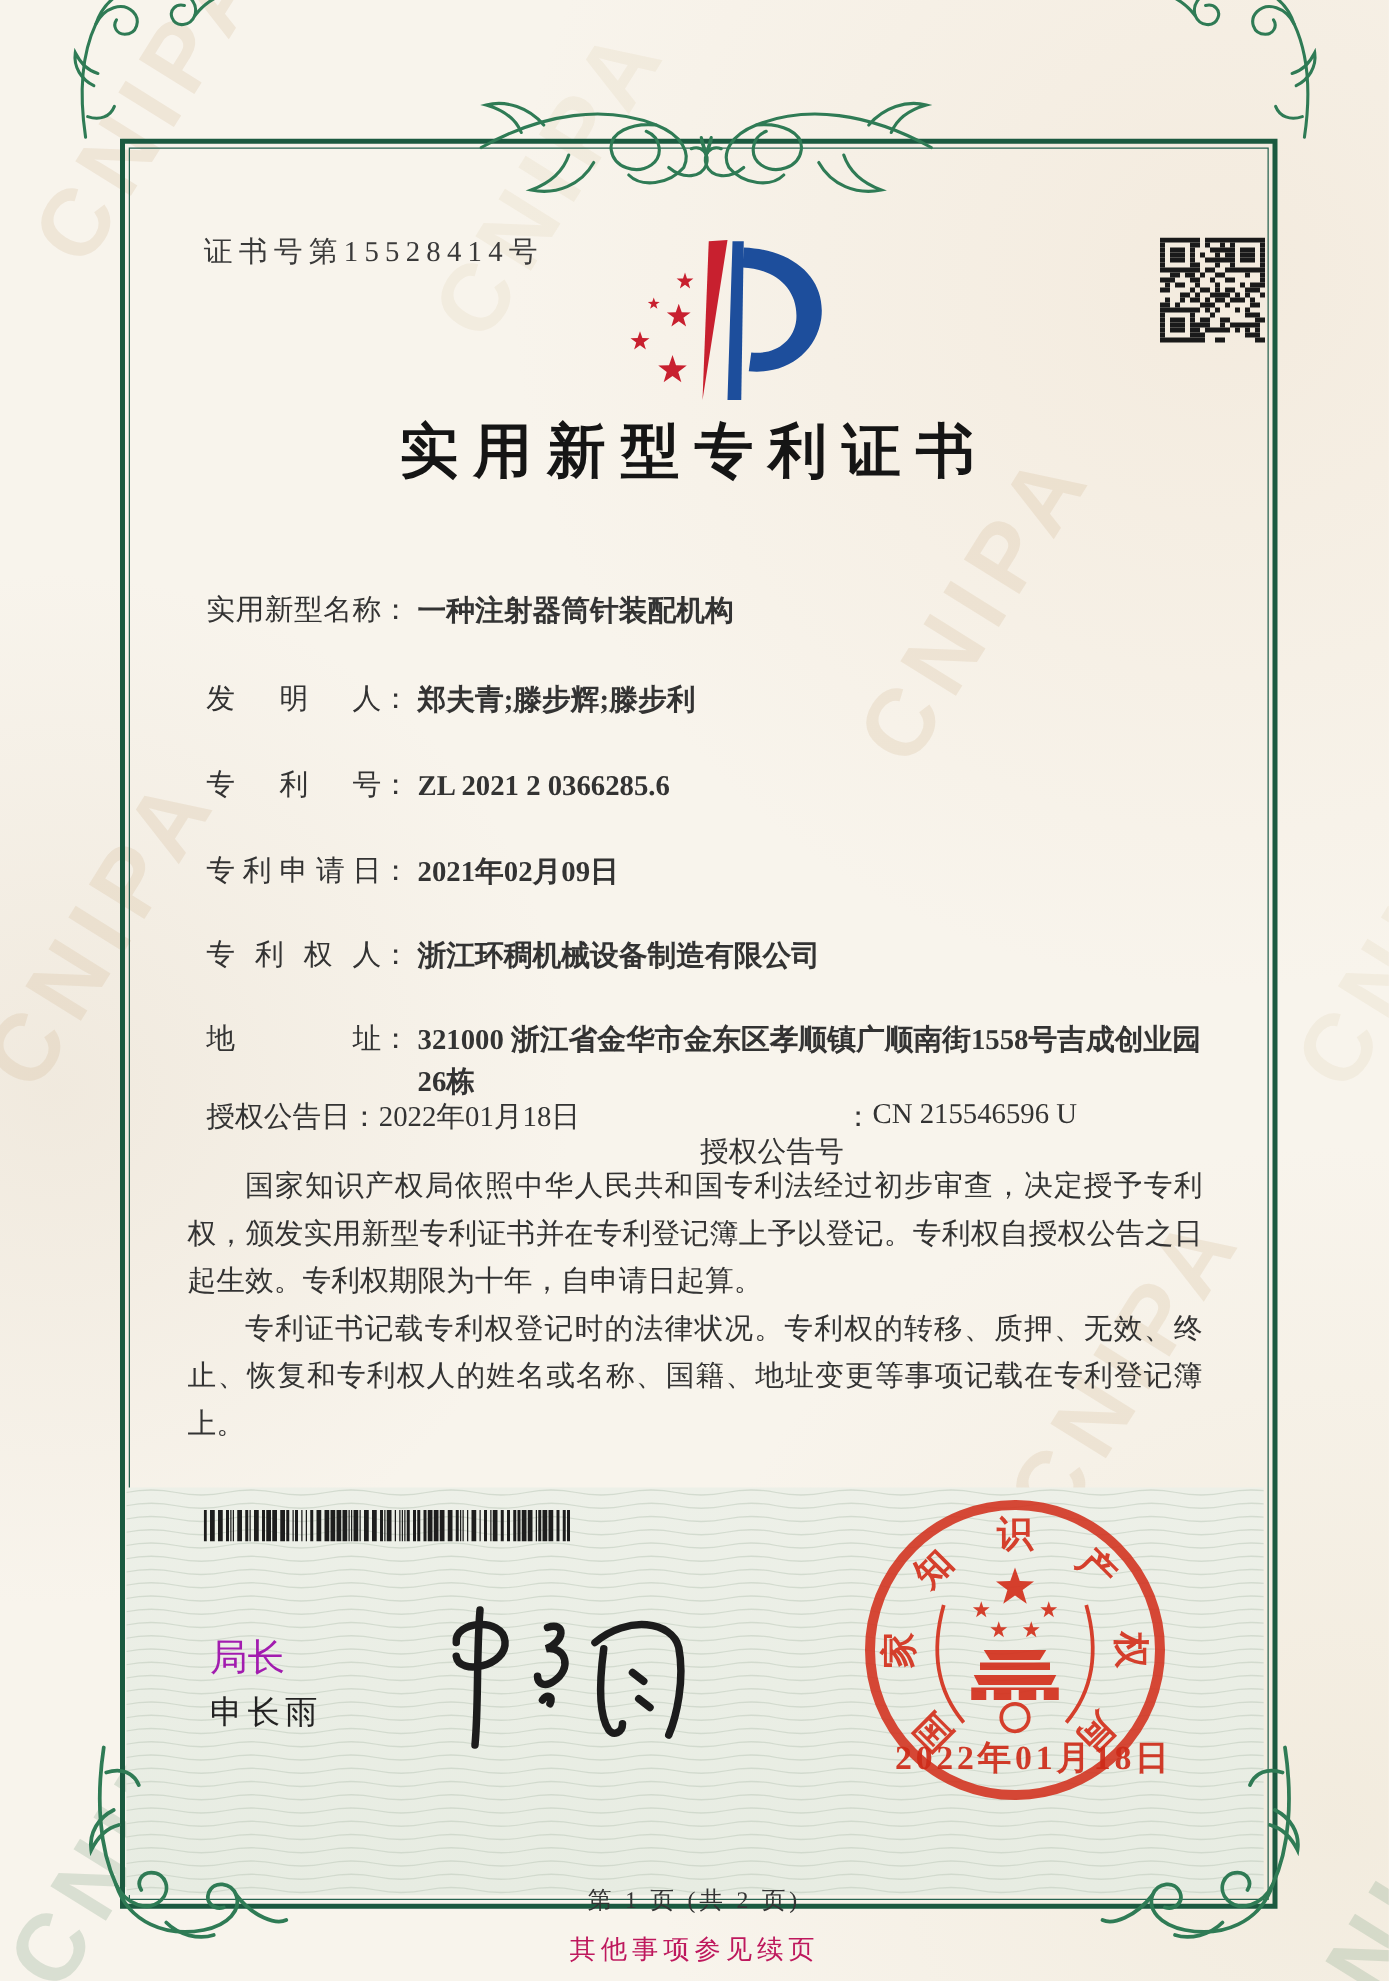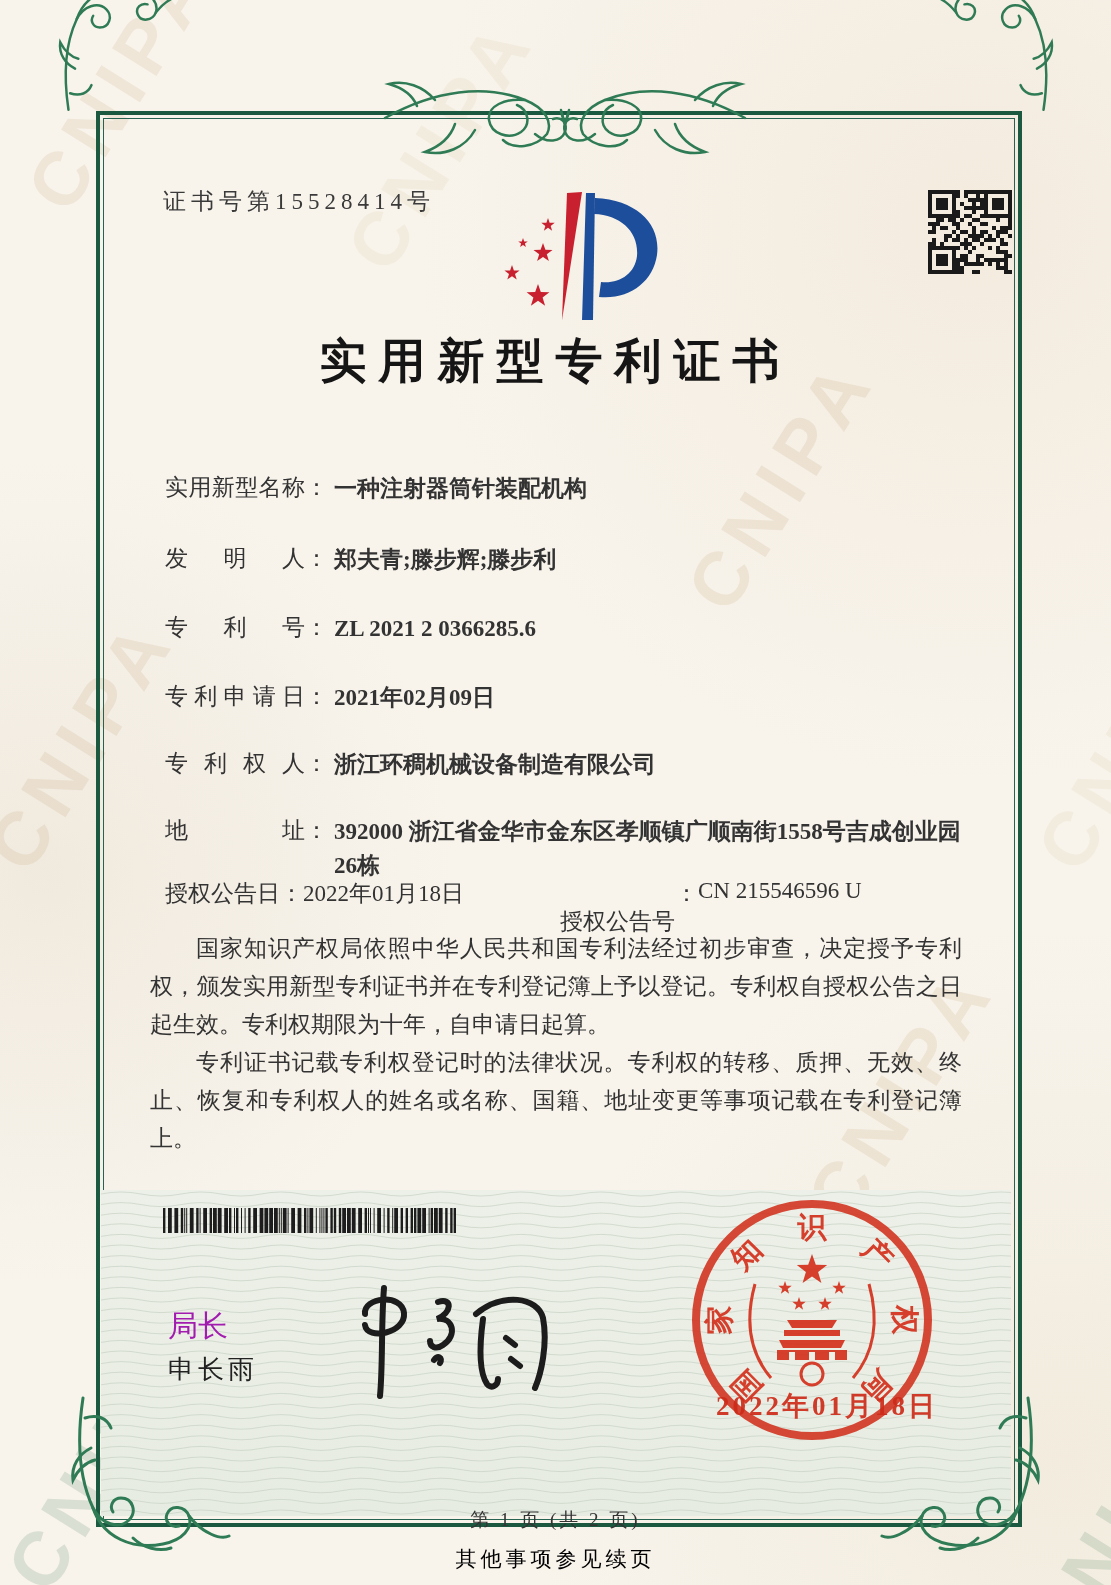--- a/index.html
+++ b/index.html
@@ -51,21 +51,21 @@
   .seal{position:absolute;left:692px;top:1200px;width:240px;height:240px;}
   .seal .ring{position:absolute;inset:0;border:8px solid rgba(210,48,28,.88);border-radius:50%;}
   .seal .stxt{position:absolute;left:50%;top:50%;width:34px;height:34px;margin:0;
               display:flex;align-items:center;justify-content:center;
               font-size:29px;font-weight:bold;color:rgba(210,48,28,.92);}
   .seal-date{position:absolute;left:716px;top:1388px;font-size:27px;letter-spacing:3px;
              color:rgba(205,42,24,.92);font-weight:bold;}
   .footer-page{position:absolute;left:0;top:1480px;width:1111px;text-align:center;
                font-size:19px;letter-spacing:3px;color:#333;margin-top:27px;}
   .cont-note{position:absolute;left:0;top:1545px;width:1111px;text-align:center;
-             font-size:21px;letter-spacing:4px;color:#000000;}
+             font-size:21px;letter-spacing:4px;color:#be185d;}
   .deco{position:absolute;pointer-events:none;}
   .logo{position:absolute;left:483px;top:170px;}
   .qr{position:absolute;left:928px;top:190px;}
 </style>
 </head>
 <body>
 
 <span class="wm" style="left:-20px;top:40px;">CNIPA</span>
 <span class="wm faint" style="left:300px;top:100px;">CNIPA</span>
 <span class="wm" style="left:640px;top:440px;">CNIPA</span>
@@ -427,21 +427,21 @@
     <span class="fvalue">2021年02月09日</span>
 </div>
 <div class="frow" style="top:748px;">
   <span class="flabel">专利权人</span>
     <span class="fcolon">：</span>
     <span class="fvalue">浙江环稠机械设备制造有限公司</span>
 </div>
 <div class="frow" style="top:815px;">
   <span class="flabel">地址</span>
     <span class="fcolon">：</span>
-    <span class="fvalue">392000 浙江省金华市金东区孝顺镇广顺南街1558号吉成创业园26栋</span>
+    <span class="fvalue">321000 浙江省金华市金东区孝顺镇广顺南街1558号吉成创业园26栋</span>
 </div>
 
 <div class="grant">
   <span>授权公告日</span>
     <span>：</span>
     <span>2022年01月18日</span>
   <span class="g2">授权公告号</span>
     <span>：</span>
     <span>CN 215546596 U</span>
 </div>

